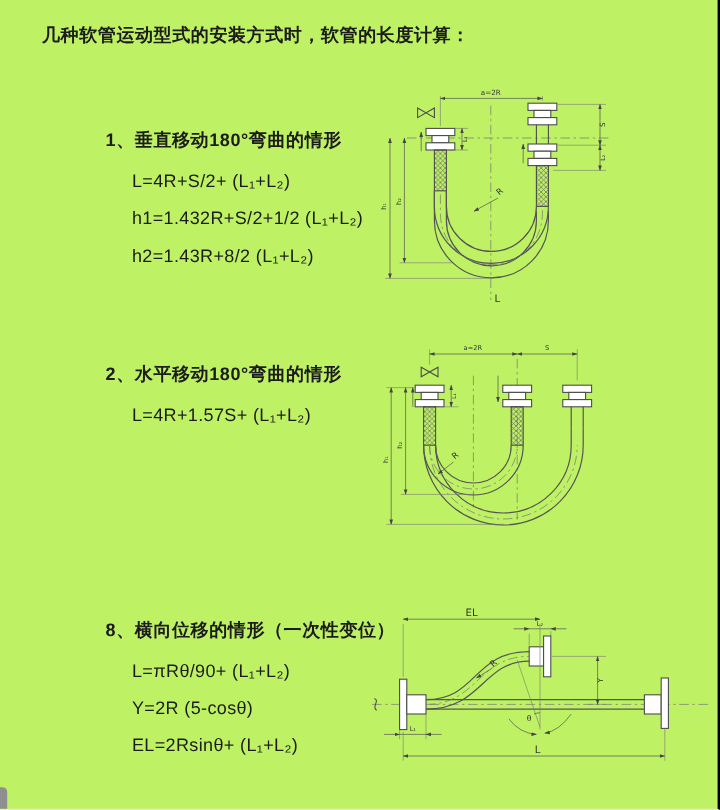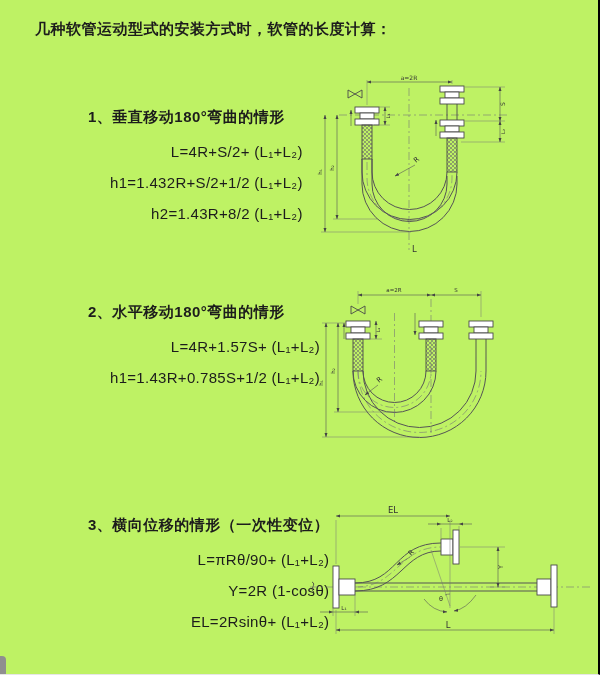--- a/index.html
+++ b/index.html
@@ -6,21 +6,21 @@
   .page{
     position:relative;width:600px;height:675px;background:#bef264;overflow:hidden;
     font-family:"Liberation Sans","DejaVu Sans",sans-serif;color:#1c1c1c;
     border-right:2px solid #000000;border-bottom:1px solid #e6e6e6;box-sizing:border-box;
   }
   .doc-title{
     position:absolute;left:35px;top:20px;font-size:15px;font-weight:bold;letter-spacing:.5px;
   }
   .section{position:absolute;left:44px;margin-left:44px;}
   .section .heading{font-size:15px;font-weight:bold;letter-spacing:.5px;height:22px;margin-bottom:6px;}
-  .formula{font-size:15px;line-height:31px;padding-left:22px;letter-spacing:.3px;white-space:pre;text-align:right;}
+  .formula{font-size:15px;line-height:31px;padding-left:22px;letter-spacing:.3px;white-space:pre;}
   .diagram{position:absolute;}
   svg text{font-family:"DejaVu Sans",sans-serif;fill:#333;}
   svg{overflow:visible;}
   .ln{stroke:#4a4a4a;stroke-width:.9;fill:none;}
   .hose{stroke:#555;stroke-width:1;fill:none;}
   .dim{stroke:#555;stroke-width:.6;fill:none;}
   .ext{stroke:#777;stroke-width:.5;fill:none;}
   .cl{stroke:#777;stroke-width:.6;fill:none;stroke-dasharray:8 3 2 3;}
   .flange{fill:#fff;stroke:#4a4a4a;stroke-width:.9;}
   .braid{fill:url(#braidp);stroke:#4a4a4a;stroke-width:.9;}
@@ -48,27 +48,26 @@
   <div class="section" style="top:108px">
     <div class="heading">1、垂直移动180°弯曲的情形</div>
     <div class="formula">L=4R+S/2+ (L₁+L₂)</div>
     <div class="formula">h1=1.432R+S/2+1/2 (L₁+L₂)</div>
     <div class="formula">h2=1.43R+8/2 (L₁+L₂)</div>
   </div>
 
   <div class="section" style="top:303px">
     <div class="heading">2、水平移动180°弯曲的情形</div>
     <div class="formula">L=4R+1.57S+ (L₁+L₂)</div>
-    <div class="formula">h1=1.43R+0.785S+1/2 (L₁+L₂)</div>
   </div>
 
   <div class="section" style="top:516px">
-    <div class="heading">3、横向位移的情形（一次性变位）</div>
+    <div class="heading">8、横向位移的情形（一次性变位）</div>
     <div class="formula">L=πRθ/90+ (L₁+L₂)</div>
-    <div class="formula">Y=2R (1-cosθ)</div>
+    <div class="formula">Y=2R (5-cosθ)</div>
     <div class="formula">EL=2Rsinθ+ (L₁+L₂)</div>
   </div>
 
   <div class="diagram" style="left:315px;top:72px;width:275px;height:182px">
   <svg width="275" height="182" viewBox="0 0 275 182">
     <g>
       <line class="cl" x1="94" y1="16" x2="94" y2="178"></line>
       <line class="cl" x1="24" y1="43" x2="192" y2="43"></line>
     </g>
 

